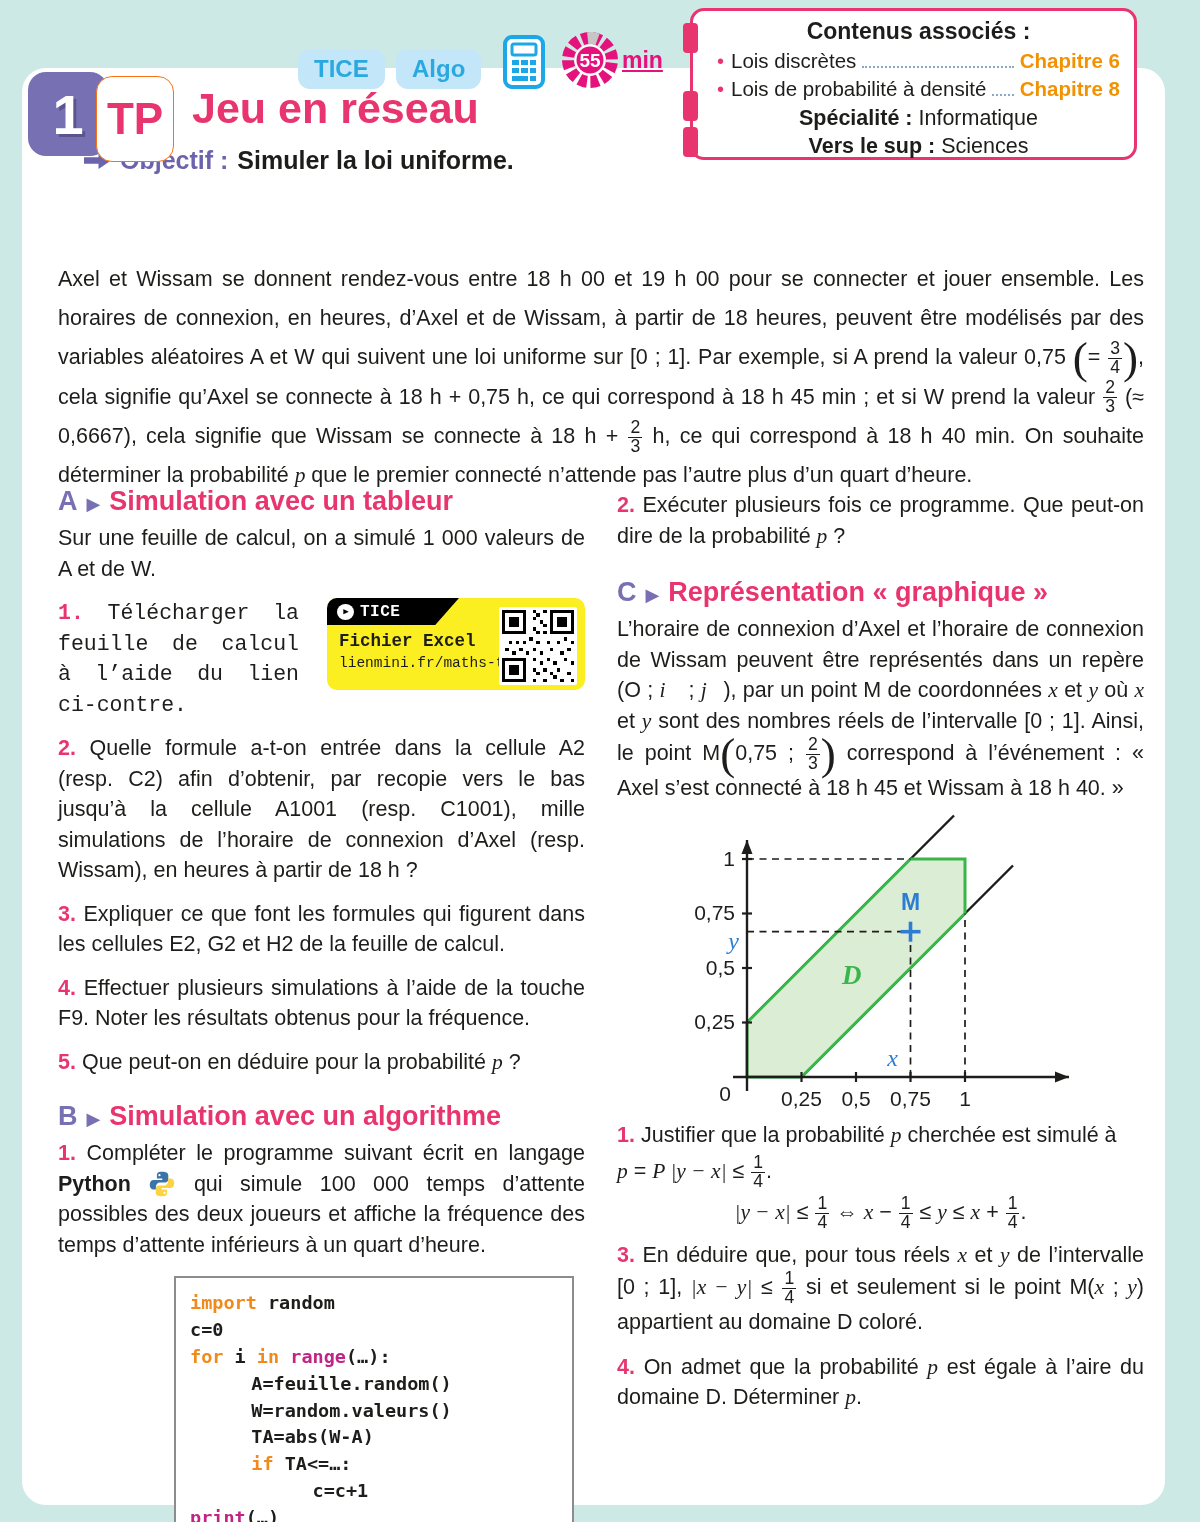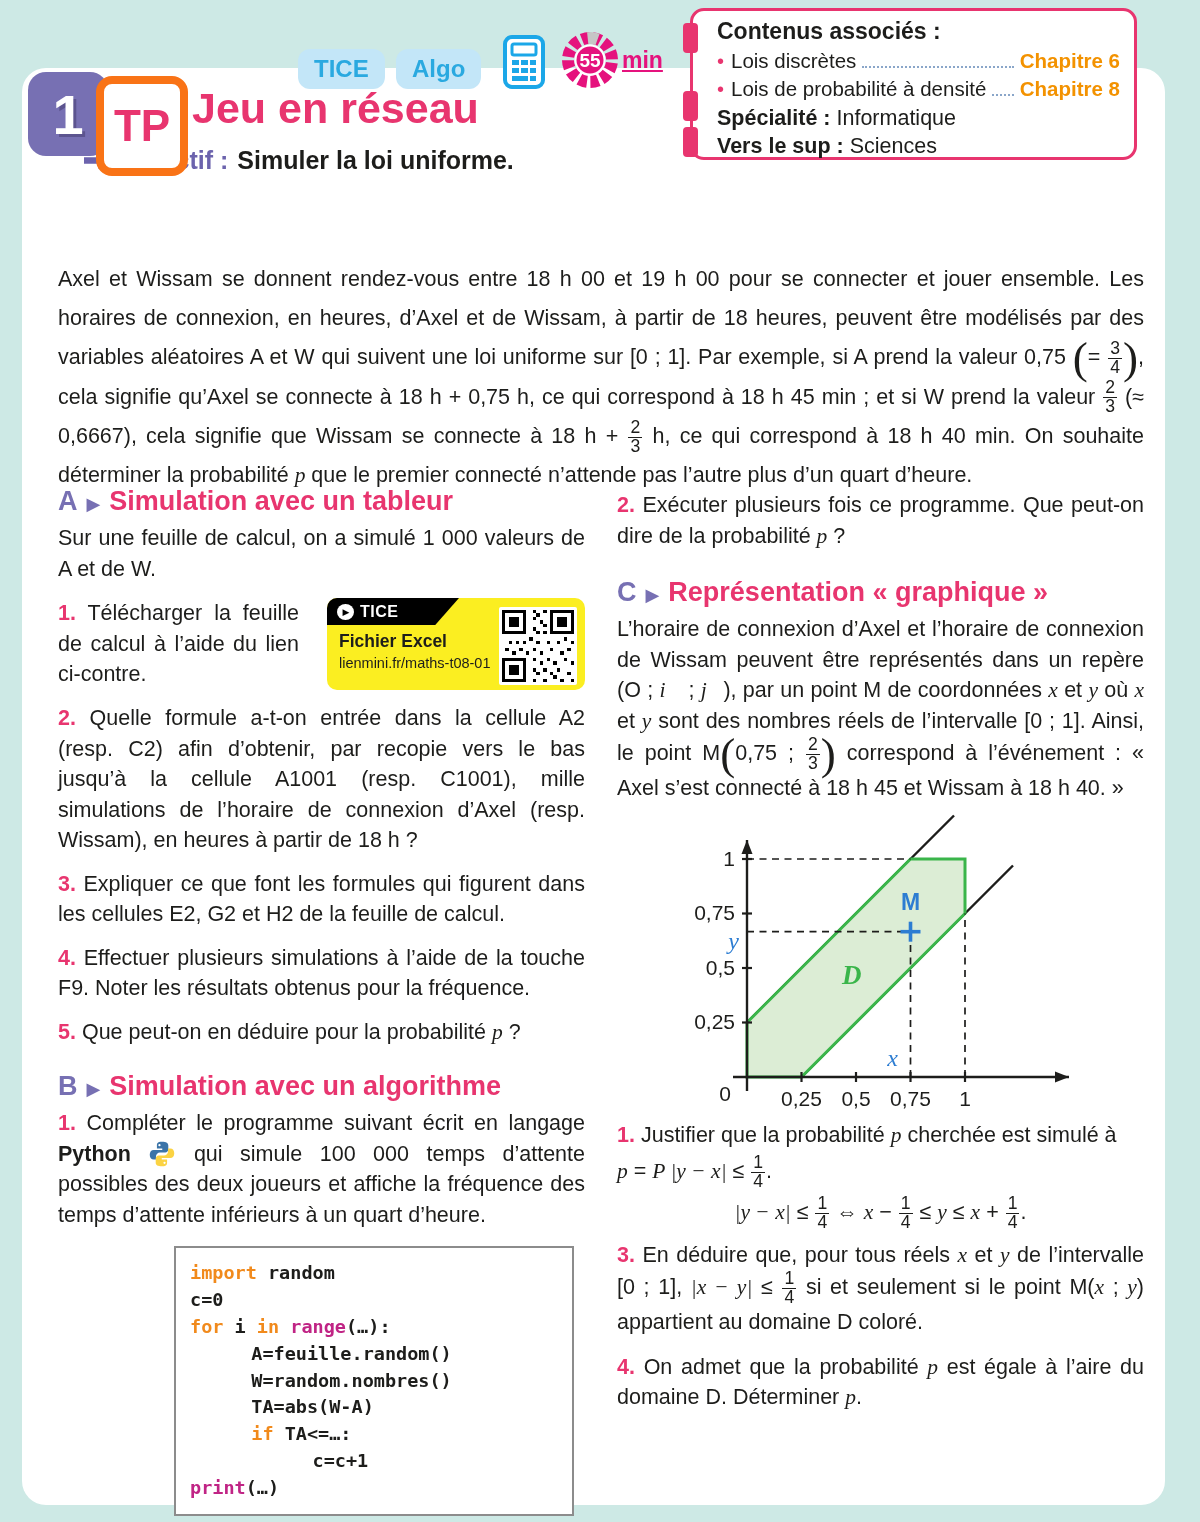--- a/index.html
+++ b/index.html
@@ -3,35 +3,35 @@
 <meta charset="utf-8">
 <style>
   html,body{margin:0;padding:0;}
   body{font-family:"Liberation Sans",sans-serif;color:#1d1d1b;}
   .canvas{position:relative;width:1200px;height:1522px;background:#cde9e5;overflow:hidden;}
   .page-bg{position:absolute;left:22px;top:68px;width:1143px;height:1437px;background:#ffffff;border-radius:24px;}
 
   
   .badge-num{position:absolute;left:28px;top:72px;width:80px;height:84px;background:#7770b3;border-radius:18px;display:flex;align-items:center;justify-content:center;z-index:3;}
   .badge-num span{color:#fff;font-size:56px;font-weight:800;text-shadow:3px 3px 0 rgba(60,50,100,.45);}
-  .badge-tp{position:absolute;left:96px;top:76px;width:76px;height:84px;background:#fff;border:8px solid #f97316;border-radius:16px;display:flex;align-items:center;justify-content:center;z-index:4;}
+  .badge-tp{position:absolute;left:96px;top:76px;width:76px;height:84px;background:#fff;border:1px solid #f97316;border-radius:16px;display:flex;align-items:center;justify-content:center;z-index:4;}
   .badge-tp span{color:#e8356f;font-size:44px;font-weight:800;}
   .page-title{position:absolute;left:192px;top:84px;margin:0;font-size:43px;font-weight:800;color:#e8356f;z-index:4;}
   .pill{position:absolute;top:49px;height:40px;padding:0 16px;background:#c3e6f8;border-radius:12px;display:flex;align-items:center;justify-content:center;font-weight:800;font-size:24px;color:#2aa9e0;z-index:2;}
   .pill.tice{left:298px;}
   .pill.algo{left:396px;}
   .calc{position:absolute;left:498px;top:34px;z-index:2;}
   .timer{position:absolute;left:560px;top:30px;display:flex;align-items:center;gap:2px;z-index:2;justify-content:flex-end;}
   .timer .min{color:#e5127d;font-weight:800;font-size:23px;text-decoration:underline;}
   .objectif{position:absolute;left:84px;top:146px;display:flex;align-items:center;gap:9px;font-size:25px;z-index:2;}
   .objectif .olabel{color:#6c63ad;font-weight:800;}
   .objectif .otext{color:#1d1d1b;font-weight:700;}
 
   
-  .cbox{position:absolute;left:690px;top:8px;width:447px;height:152px;background:#fff;border:3px solid #e8356f;border-radius:14px;padding:7px 14px 2px 24px;box-sizing:border-box;z-index:5;}
+  .cbox{position:absolute;left:690px;top:8px;width:447px;height:152px;background:#fff;border:3px solid #e8356f;border-radius:14px;padding:7px 14px 2px 24px;box-sizing:border-box;z-index:5;text-align:center;}
   .cbox .tab{position:absolute;left:-10px;width:15px;height:30px;background:#e8356f;border-radius:4px;}
   .cbox h3{margin:0 0 2px;font-size:23px;font-weight:800;}
   .crow{display:flex;align-items:baseline;font-size:20.5px;line-height:1.35;}
   .crow .bullet{color:#e8356f;margin-right:7px;font-size:20px;}
   .crow .leader{flex:1;border-bottom:2px dotted #8aa6c9;margin:0 6px 5px;}
   .crow .ref{color:#f39200;font-weight:800;}
   .cline{font-size:21.5px;margin-top:3px;}
   .cline .blab{font-weight:800;}
 
   
@@ -50,21 +50,21 @@
   .sec .arr{color:#7770b3;font-size:18px;}
   .sec .st{color:#e8356f;font-weight:800;font-size:27px;}
 
   
   .cols{position:absolute;left:58px;top:486px;width:1086px;display:flex;gap:32px;font-size:21.5px;}
   .col-l{width:527px;}
   .col-r{width:527px;}
   .col-l .sec:first-child,.col-r .sec{margin-top:0;}
 
   
-  .q1row{display:flex;gap:28px;margin-top:14px;align-items:flex-start;}
+  .q1row{display:flex;gap:28px;margin-top:14px;align-items:flex-start;font-family:Liberation Mono, monospace;}
   .q1row .q{flex:1;margin:0;}
   .ticebox{position:relative;width:258px;height:92px;background:#fbee21;border-radius:10px;flex:none;}
   .ticebanner{position:absolute;left:0;top:0;width:132px;height:27px;background:#000;border-radius:10px 0 0 0;clip-path:polygon(0 0,100% 0,82% 100%,0 100%);display:flex;align-items:center;gap:6px;padding-left:10px;box-sizing:border-box;}
   .playc{width:16px;height:16px;border-radius:50%;background:#fff;color:#000;font-size:9px;display:inline-flex;align-items:center;justify-content:center;padding-left:1px;}
   .ticebanner .tb{color:#fff;font-weight:800;font-size:16px;letter-spacing:.5px;}
   .ticefile{position:absolute;left:12px;top:33px;font-weight:800;font-size:17.5px;}
   .ticelink{position:absolute;left:12px;top:57px;font-size:14.5px;}
   .qr{position:absolute;right:8px;top:9px;background:#fff;padding:3px;border-radius:2px;}
 
   
@@ -264,21 +264,21 @@
           <path fill="#3b74a8" d="M15.8 2c-5.4 0-5.6 2.4-5.6 4.4V9.8h6.1v1.5H6.6C3.6 11.3 2 13.6 2 16.8s1.6 5.5 4.6 5.5h2.5v-3.4c0-2.5 2.1-4.6 4.6-4.6h6c2 0 3.5-1.6 3.5-3.6V6.4C23.2 3.5 21.2 2 15.8 2zm-2.7 2.6a1.3 1.3 0 1 1 0 2.6 1.3 1.3 0 0 1 0-2.6z"></path>
           <path fill="#fbd343" d="M16.2 30c5.4 0 5.6-2.4 5.6-4.4V22.2h-6.1v-1.5h9.7c3 0 4.6-2.3 4.6-5.5s-1.6-5.5-4.6-5.5h-2.5v3.4c0 2.5-2.1 4.6-4.6 4.6h-6c-2 0-3.5 1.6-3.5 3.6v4.3C8.8 28.5 10.8 30 16.2 30zm2.7-2.6a1.3 1.3 0 1 1 0-2.6 1.3 1.3 0 0 1 0 2.6z"></path>
         </svg>
         <span> qui simule 100 000 temps d’attente possibles des deux joueurs et affiche la fréquence des temps d’attente inférieurs à un quart d’heure.</span></p>
 
       <div class="codebox">
         <div class="cl"><span class="kw">import</span><span> random</span></div>
         <div class="cl"><span>c=0</span></div>
         <div class="cl"><span class="kw">for</span><span> i </span><span class="kw">in</span><span> </span><span class="fn">range</span><span>(…):</span></div>
         <div class="cl ind1"><span>A=feuille.random()</span></div>
-        <div class="cl ind1"><span>W=random.nombres()</span></div>
+        <div class="cl ind1"><span>W=random.valeurs()</span></div>
         <div class="cl ind1"><span>TA=abs(W-A)</span></div>
         <div class="cl ind1"><span class="kw">if</span><span> TA&lt;=…:</span></div>
         <div class="cl ind2"><span>c=c+1</span></div>
         <div class="cl"><span class="fn">print</span><span>(…)</span></div>
       </div>
     </div>
 
     <div class="col-r">
       <p class="q" style="margin-top:4px"><span class="qnum">2.</span> <span>Exécuter plusieurs fois ce programme. Que peut-on dire de la probabilité </span><span class="var">p</span><span> ?</span></p>
 

